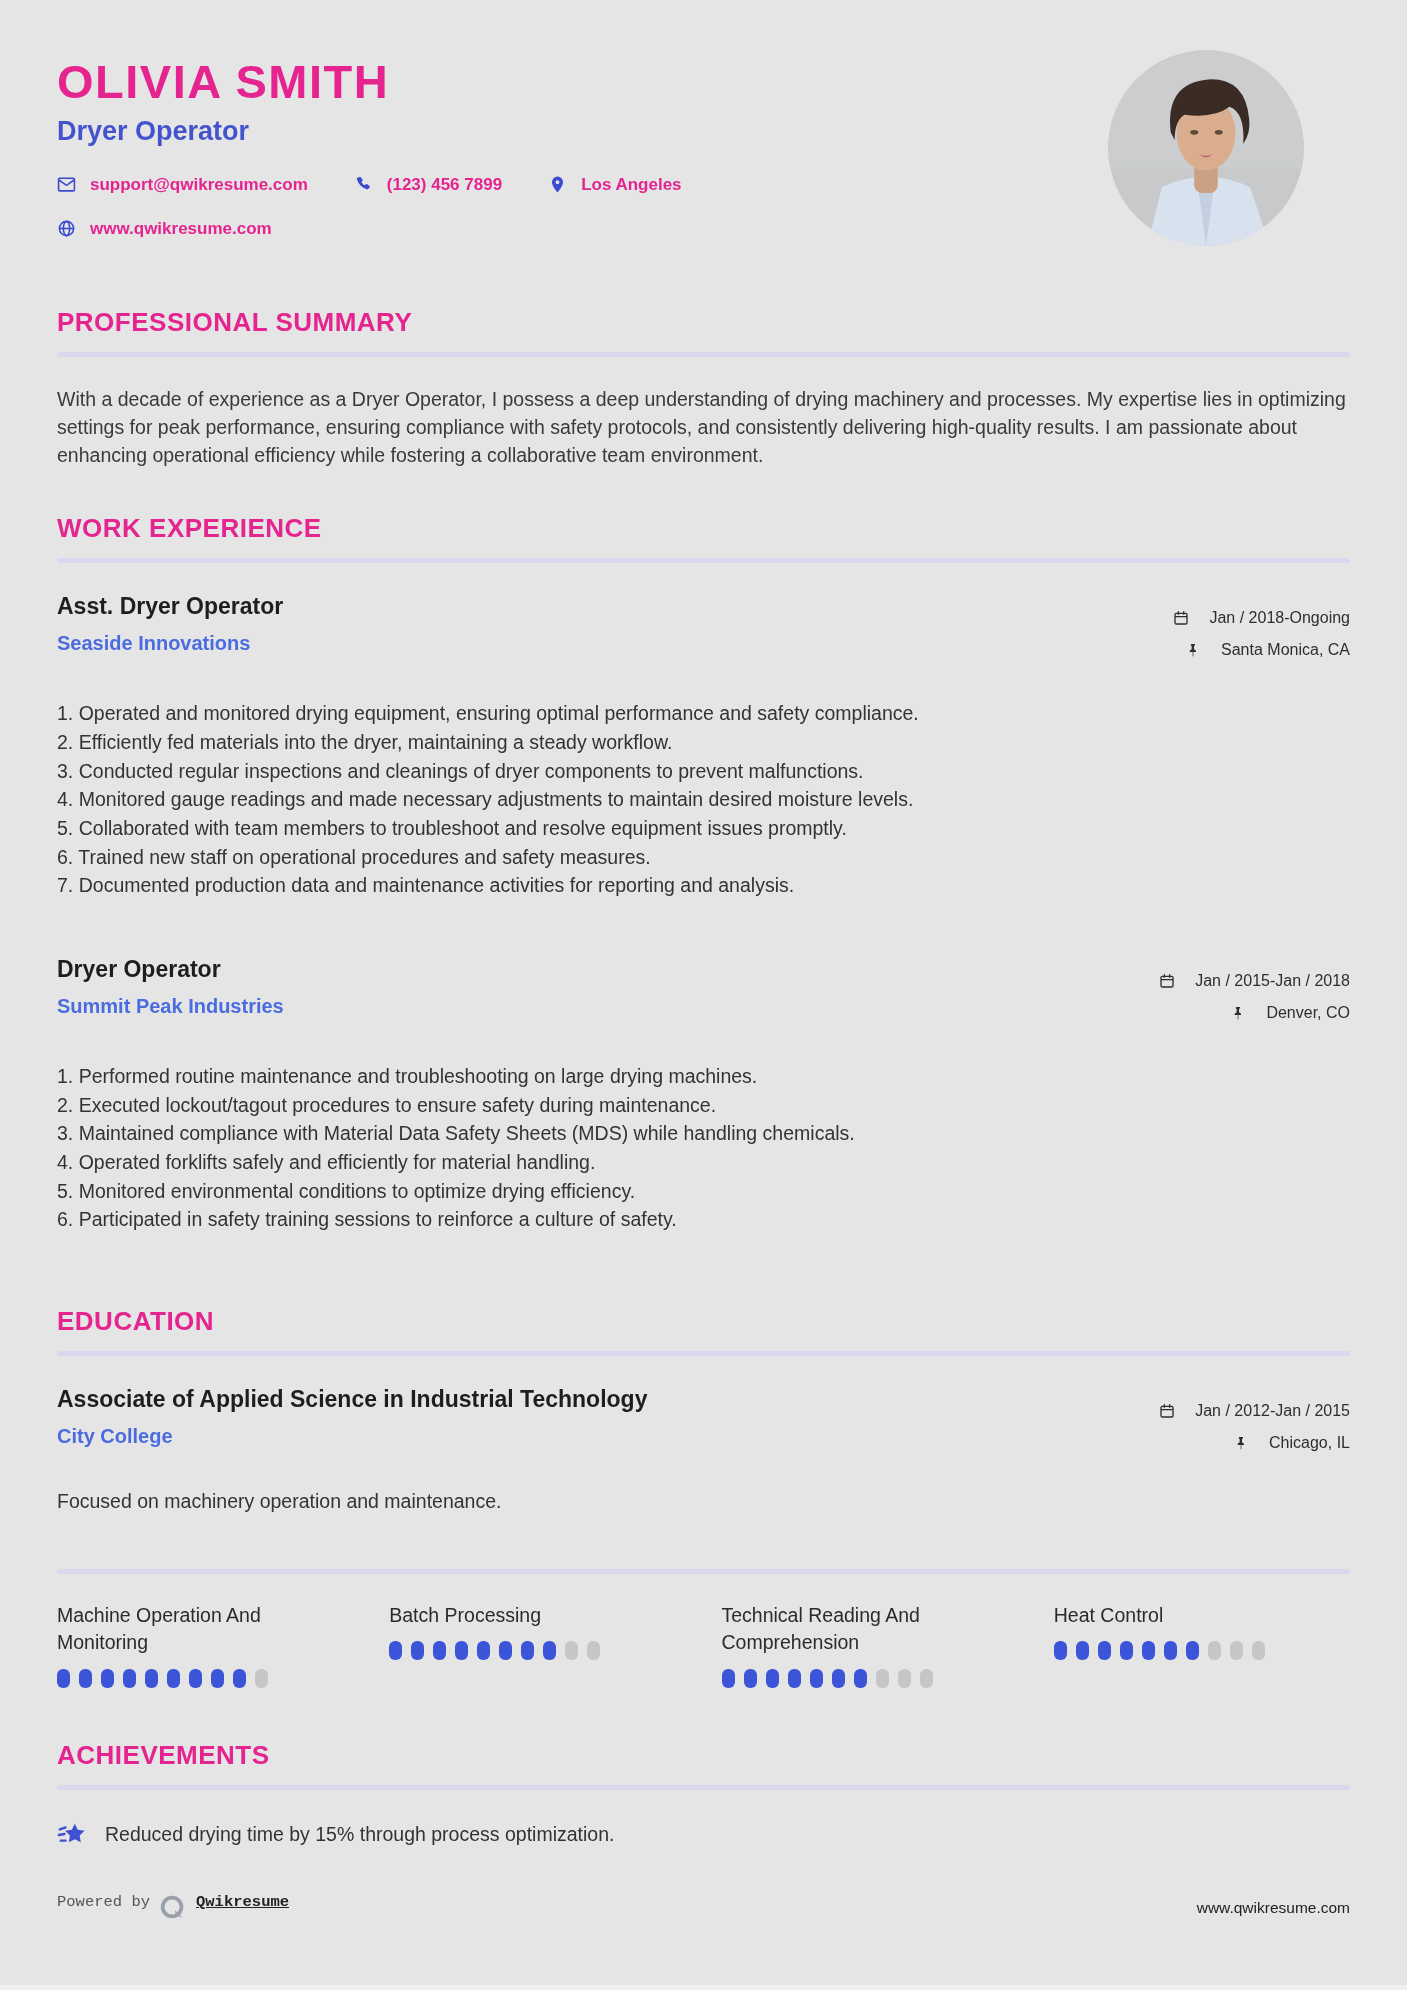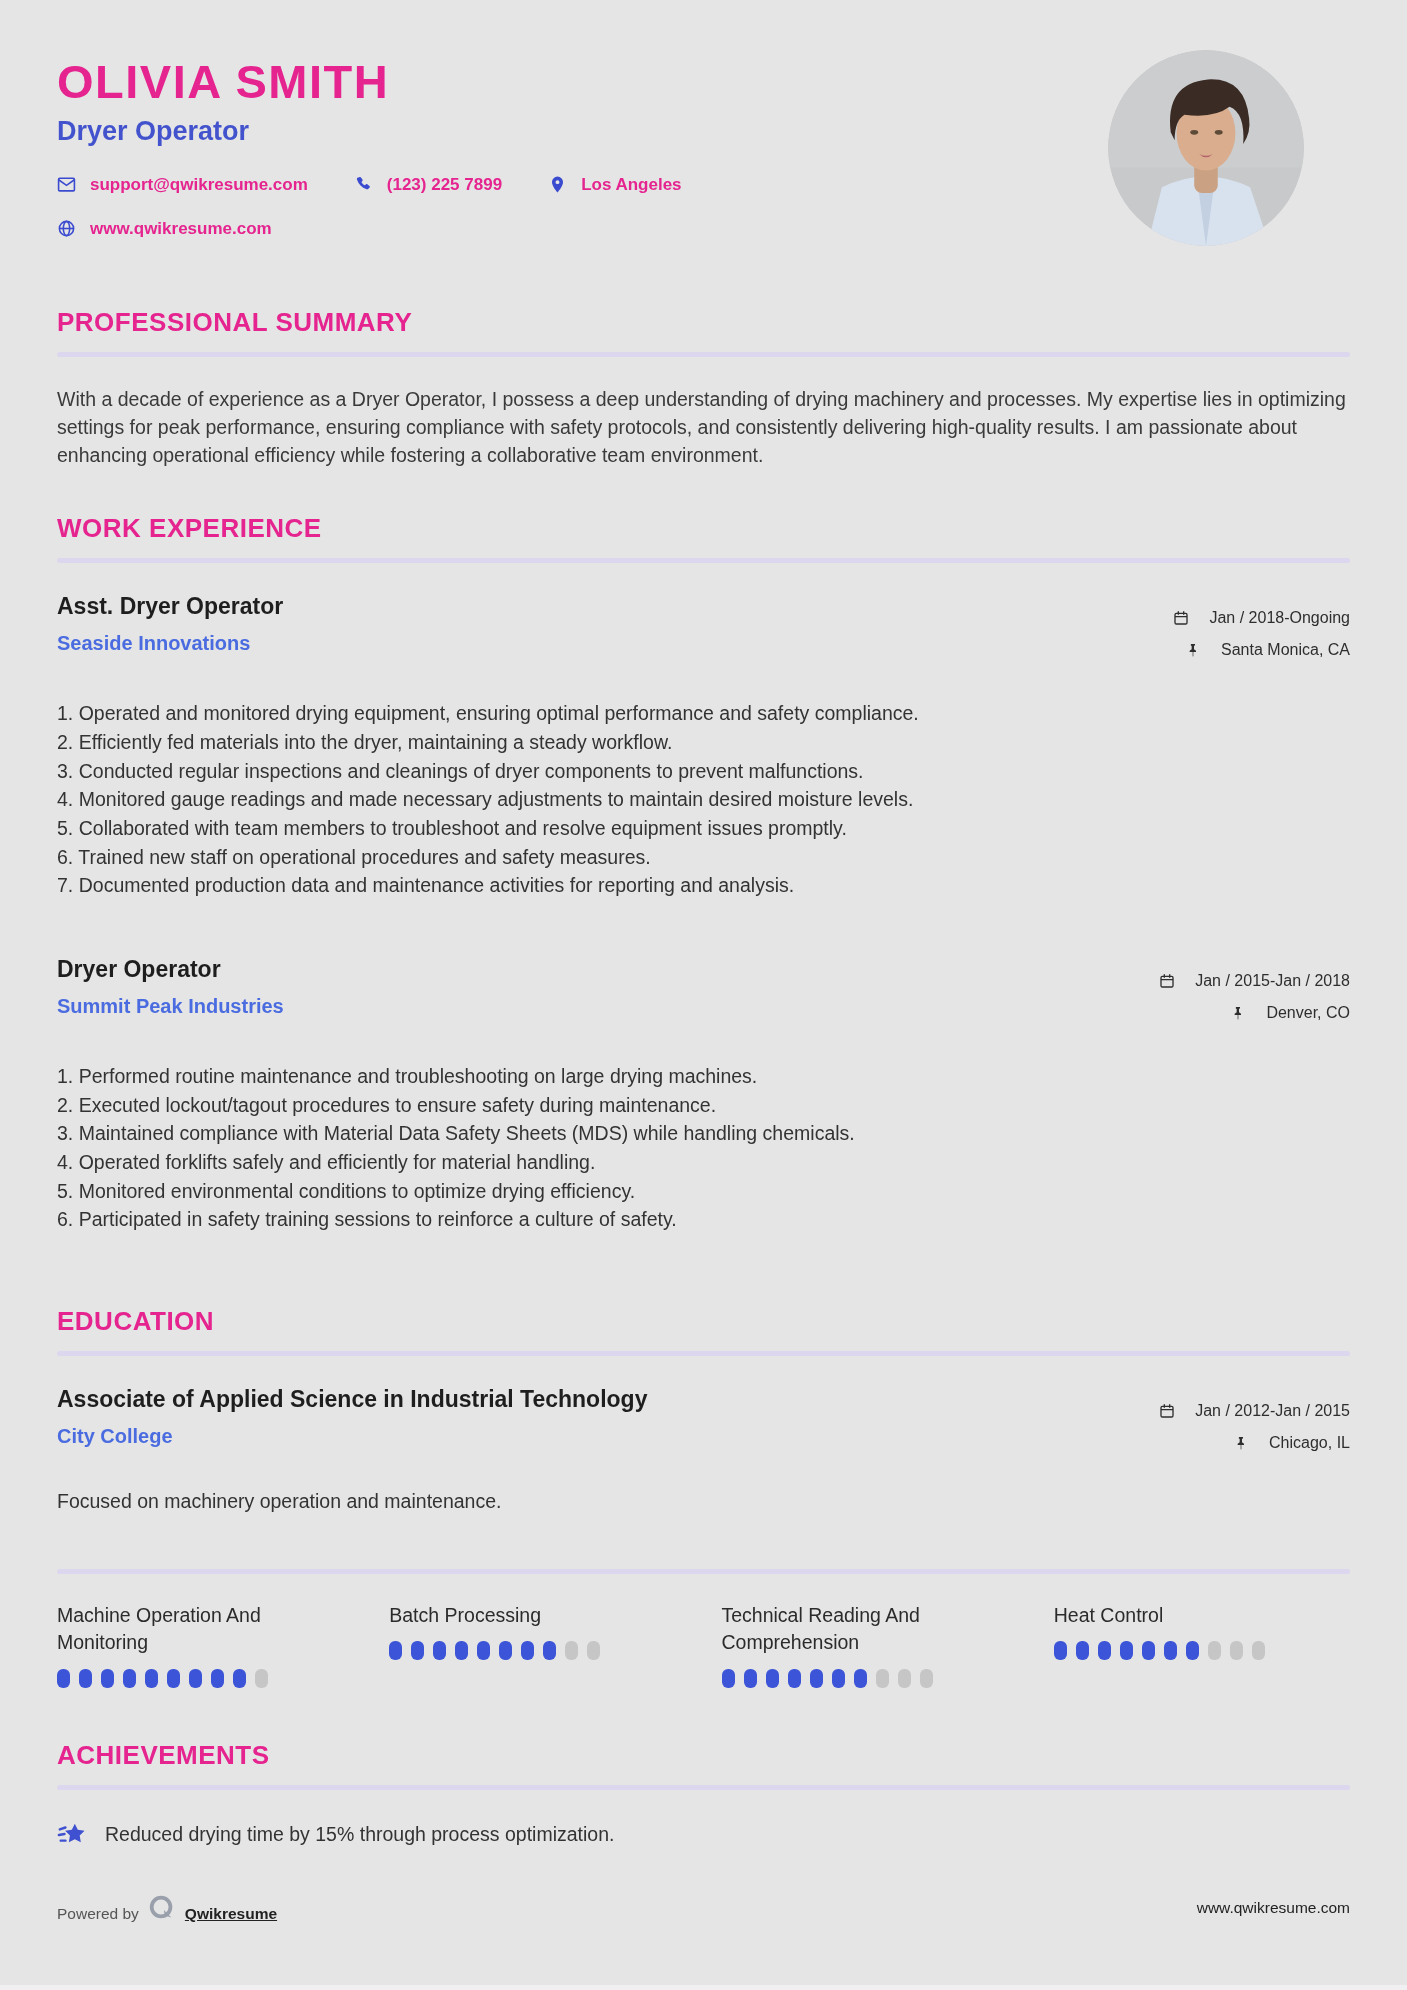--- a/index.html
+++ b/index.html
@@ -112,21 +112,21 @@
   .achv-item { display: flex; align-items: center; gap: 18px; margin-bottom: 24px; }
   .achv-item .txt { font-size: 19.5px; color: #333333; }
   .aicon { width: 30px; height: 30px; flex: 0 0 auto; }
 
   
   .footer {
     position: absolute;
     left: 57px; right: 57px; bottom: 62px;
     display: flex; justify-content: space-between; align-items: center;
   }
-  .footer-left { display: flex; align-items: flex-end; gap: 8px; }
+  .footer-left { display: flex; align-items: flex-start; gap: 8px; font-family: Liberation Mono, monospace; }
   .powered-by { font-size: 15.5px; color: #555555; }
   .qlogo { width: 30px; height: 30px; }
   .brand-link {
     font-size: 15.5px; color: #222222; font-weight: 600;
     text-decoration: underline; cursor: pointer;
   }
   .footer-site { font-size: 15.5px; color: #222222; }
 </style>
 </head>
 <body>
@@ -144,21 +144,21 @@
             <svg class="cicon" viewBox="0 0 24 24" fill="none" stroke="#3b4bd0" stroke-width="2">
               <rect x="2" y="4" width="20" height="16" rx="1.5"></rect>
               <path d="M2 6 L12 13 L22 6"></path>
             </svg>
             <span class="txt">support@qwikresume.com</span>
           </div>
           <div class="contact-item">
             <svg class="cicon" viewBox="0 0 24 24" fill="#3b4bd0">
               <path d="M6.6 2.8c.6-.6 1.6-.5 2.1.2l2 2.7c.4.6.4 1.4-.1 1.9l-1.2 1.2c.9 1.9 2.4 3.4 4.3 4.3l1.2-1.2c.5-.5 1.3-.6 1.9-.1l2.7 2c.7.5.8 1.5.2 2.1l-1.5 1.5c-.6.6-1.5.9-2.3.6-6-1.9-10.3-6.2-12.2-12.2-.3-.8 0-1.7.6-2.3z"></path>
             </svg>
-            <span class="txt">(123) 225 7899</span>
+            <span class="txt">(123) 456 7899</span>
           </div>
           <div class="contact-item">
             <svg class="cicon" viewBox="0 0 24 24" fill="#3b4bd0">
               <path d="M12 2a7 7 0 0 0-7 7c0 5 7 13 7 13s7-8 7-13a7 7 0 0 0-7-7zm0 9.5A2.5 2.5 0 1 1 12 6.5a2.5 2.5 0 0 1 0 5z"></path>
             </svg>
             <span class="txt">Los Angeles</span>
           </div>
         </div>
         <div class="contact-row">
           <div class="contact-item">

